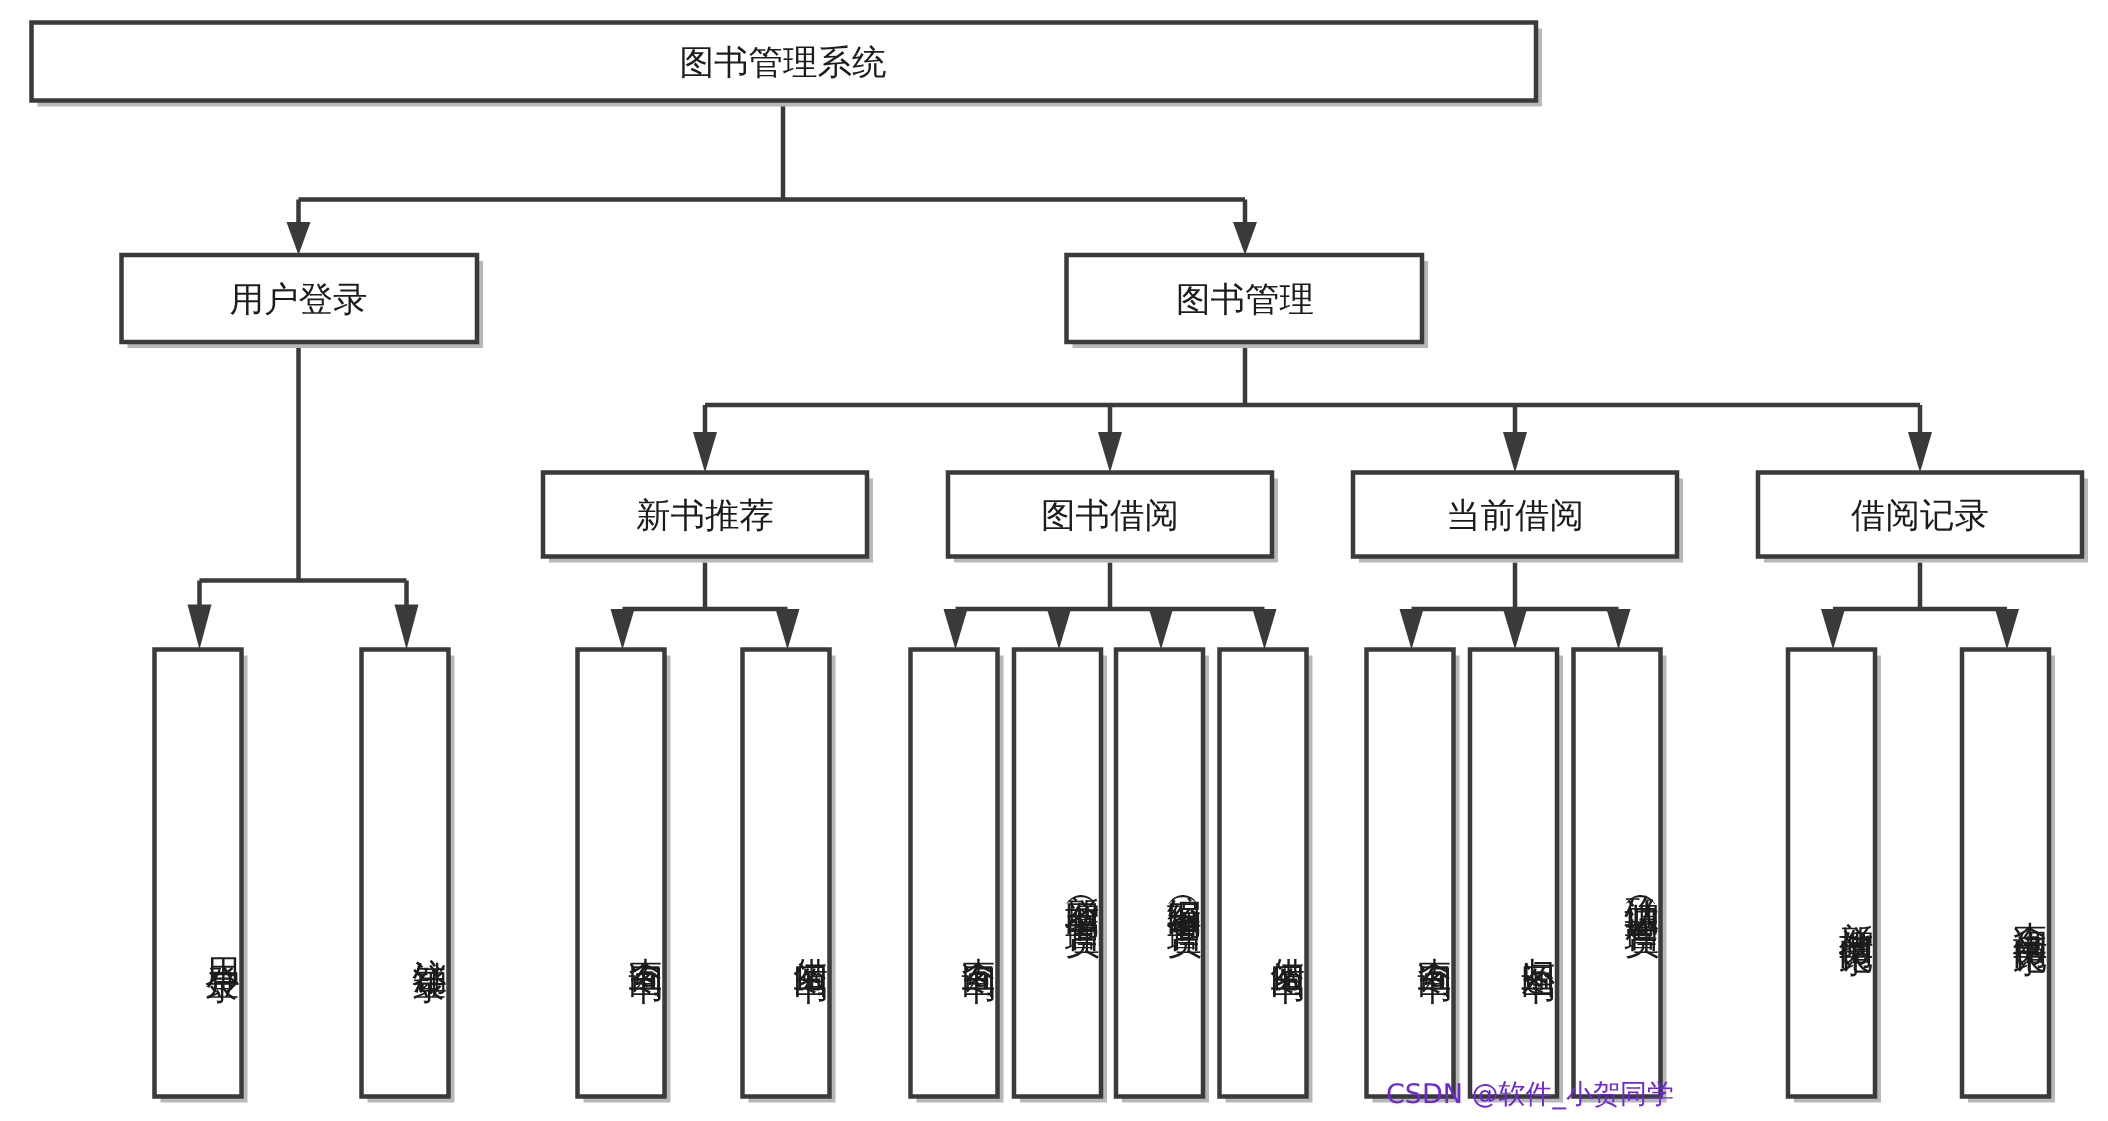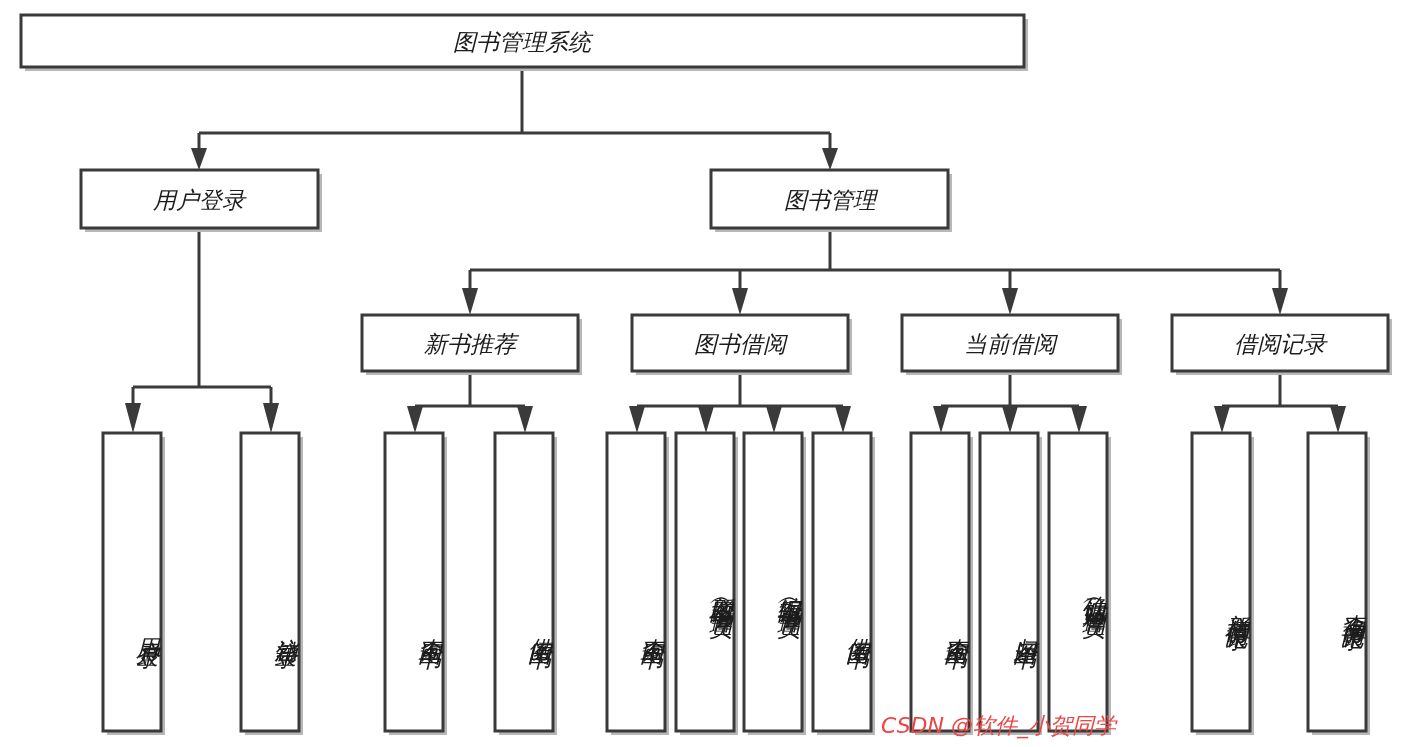--- a/index.html
+++ b/index.html
@@ -11,21 +11,20 @@
     width: 1405px;
     height: 747px;
     font-family: "DejaVu Sans", "Liberation Sans", sans-serif;
     overflow: hidden;
     position: relative;
   }
   #diagram-root {
     position: relative;
     width: 1124px;
     height: 747px;
-    font-style: italic;
   }
   svg#diagram-svg {
     position: absolute;
     top: 0;
     left: 0;
     width: 1405px;
     height: 747px;
   }
   .node-box {
     fill: #ffffff;
@@ -63,22 +62,22 @@
     letter-spacing: 3px;
     white-space: nowrap;
     text-align: left;
     pointer-events: none;
   }
   .watermark {
     position: absolute;
     right: 8px;
     bottom: 6px;
     font-family: "DejaVu Sans", "Liberation Sans", sans-serif;
-    font-size: 22px;
-    color: #ef4444;
+    font-size: 18px;
+    color: #6d28d9;
     white-space: nowrap;
     pointer-events: none;
   }
 </style>
 </head>
 <body>
 
 <div id="diagram-root">
 
   <svg id="diagram-svg" viewBox="0 0 1405 747" xmlns="http://www.w3.org/2000/svg">

